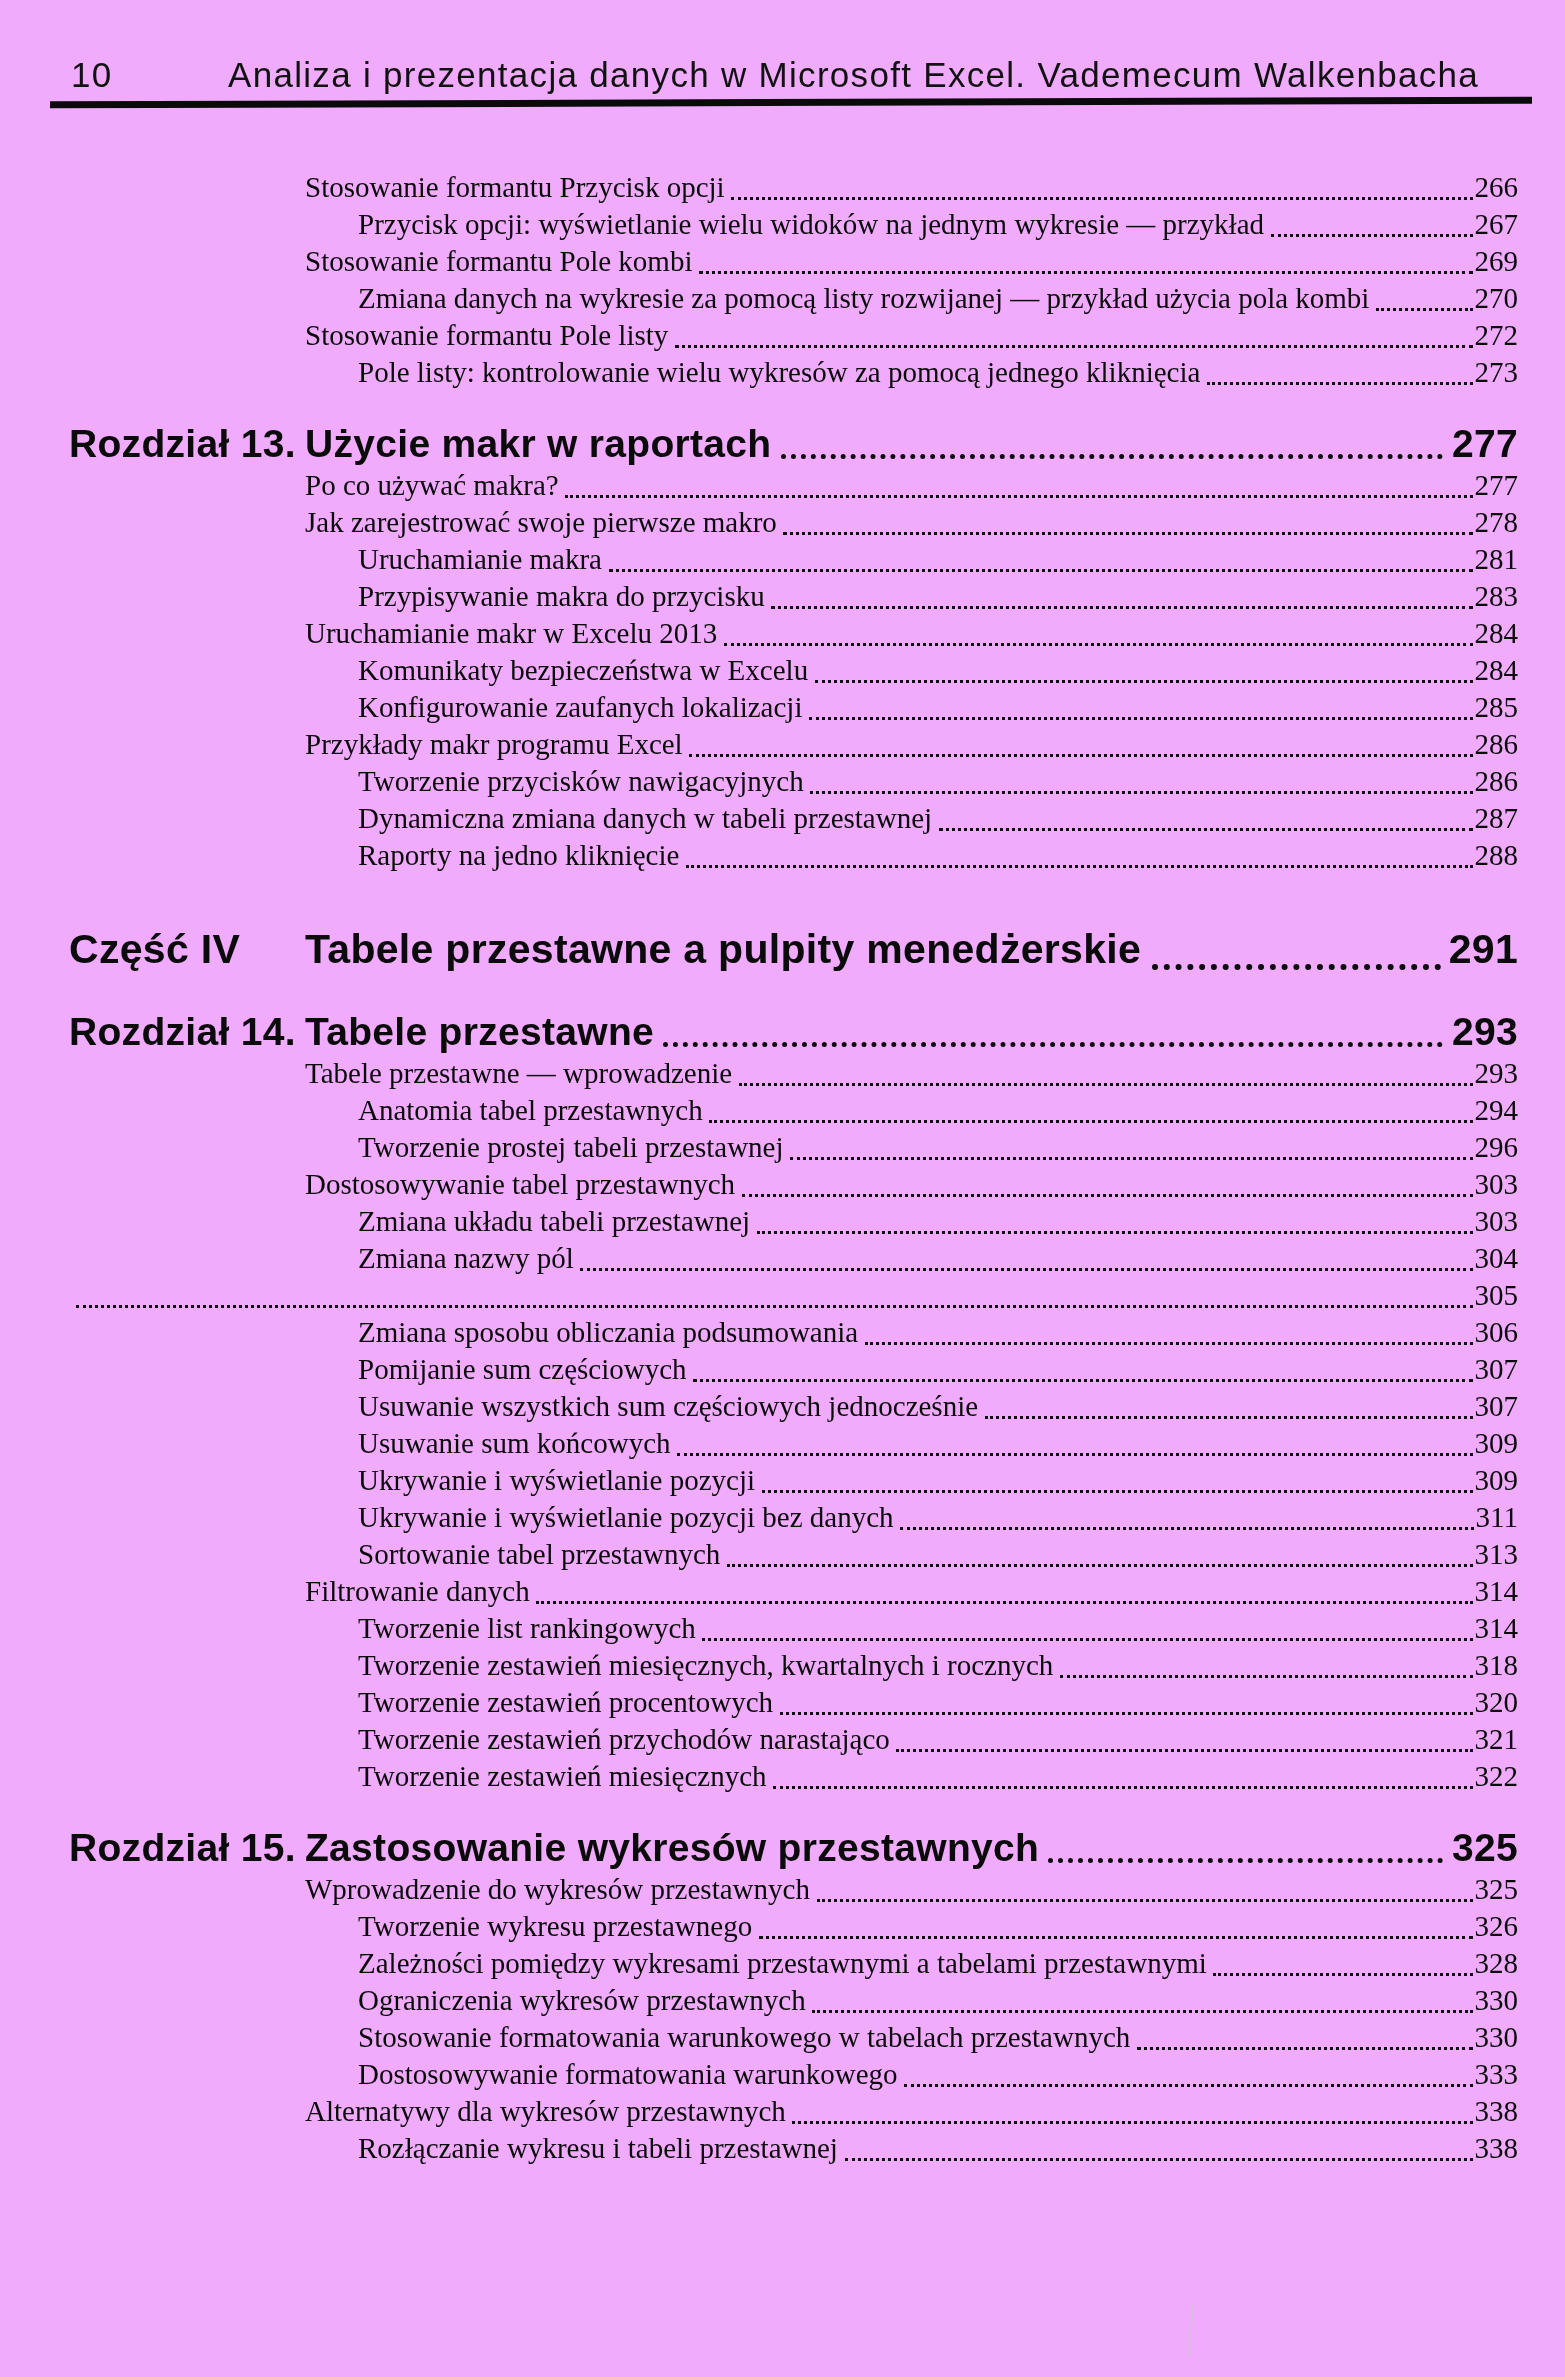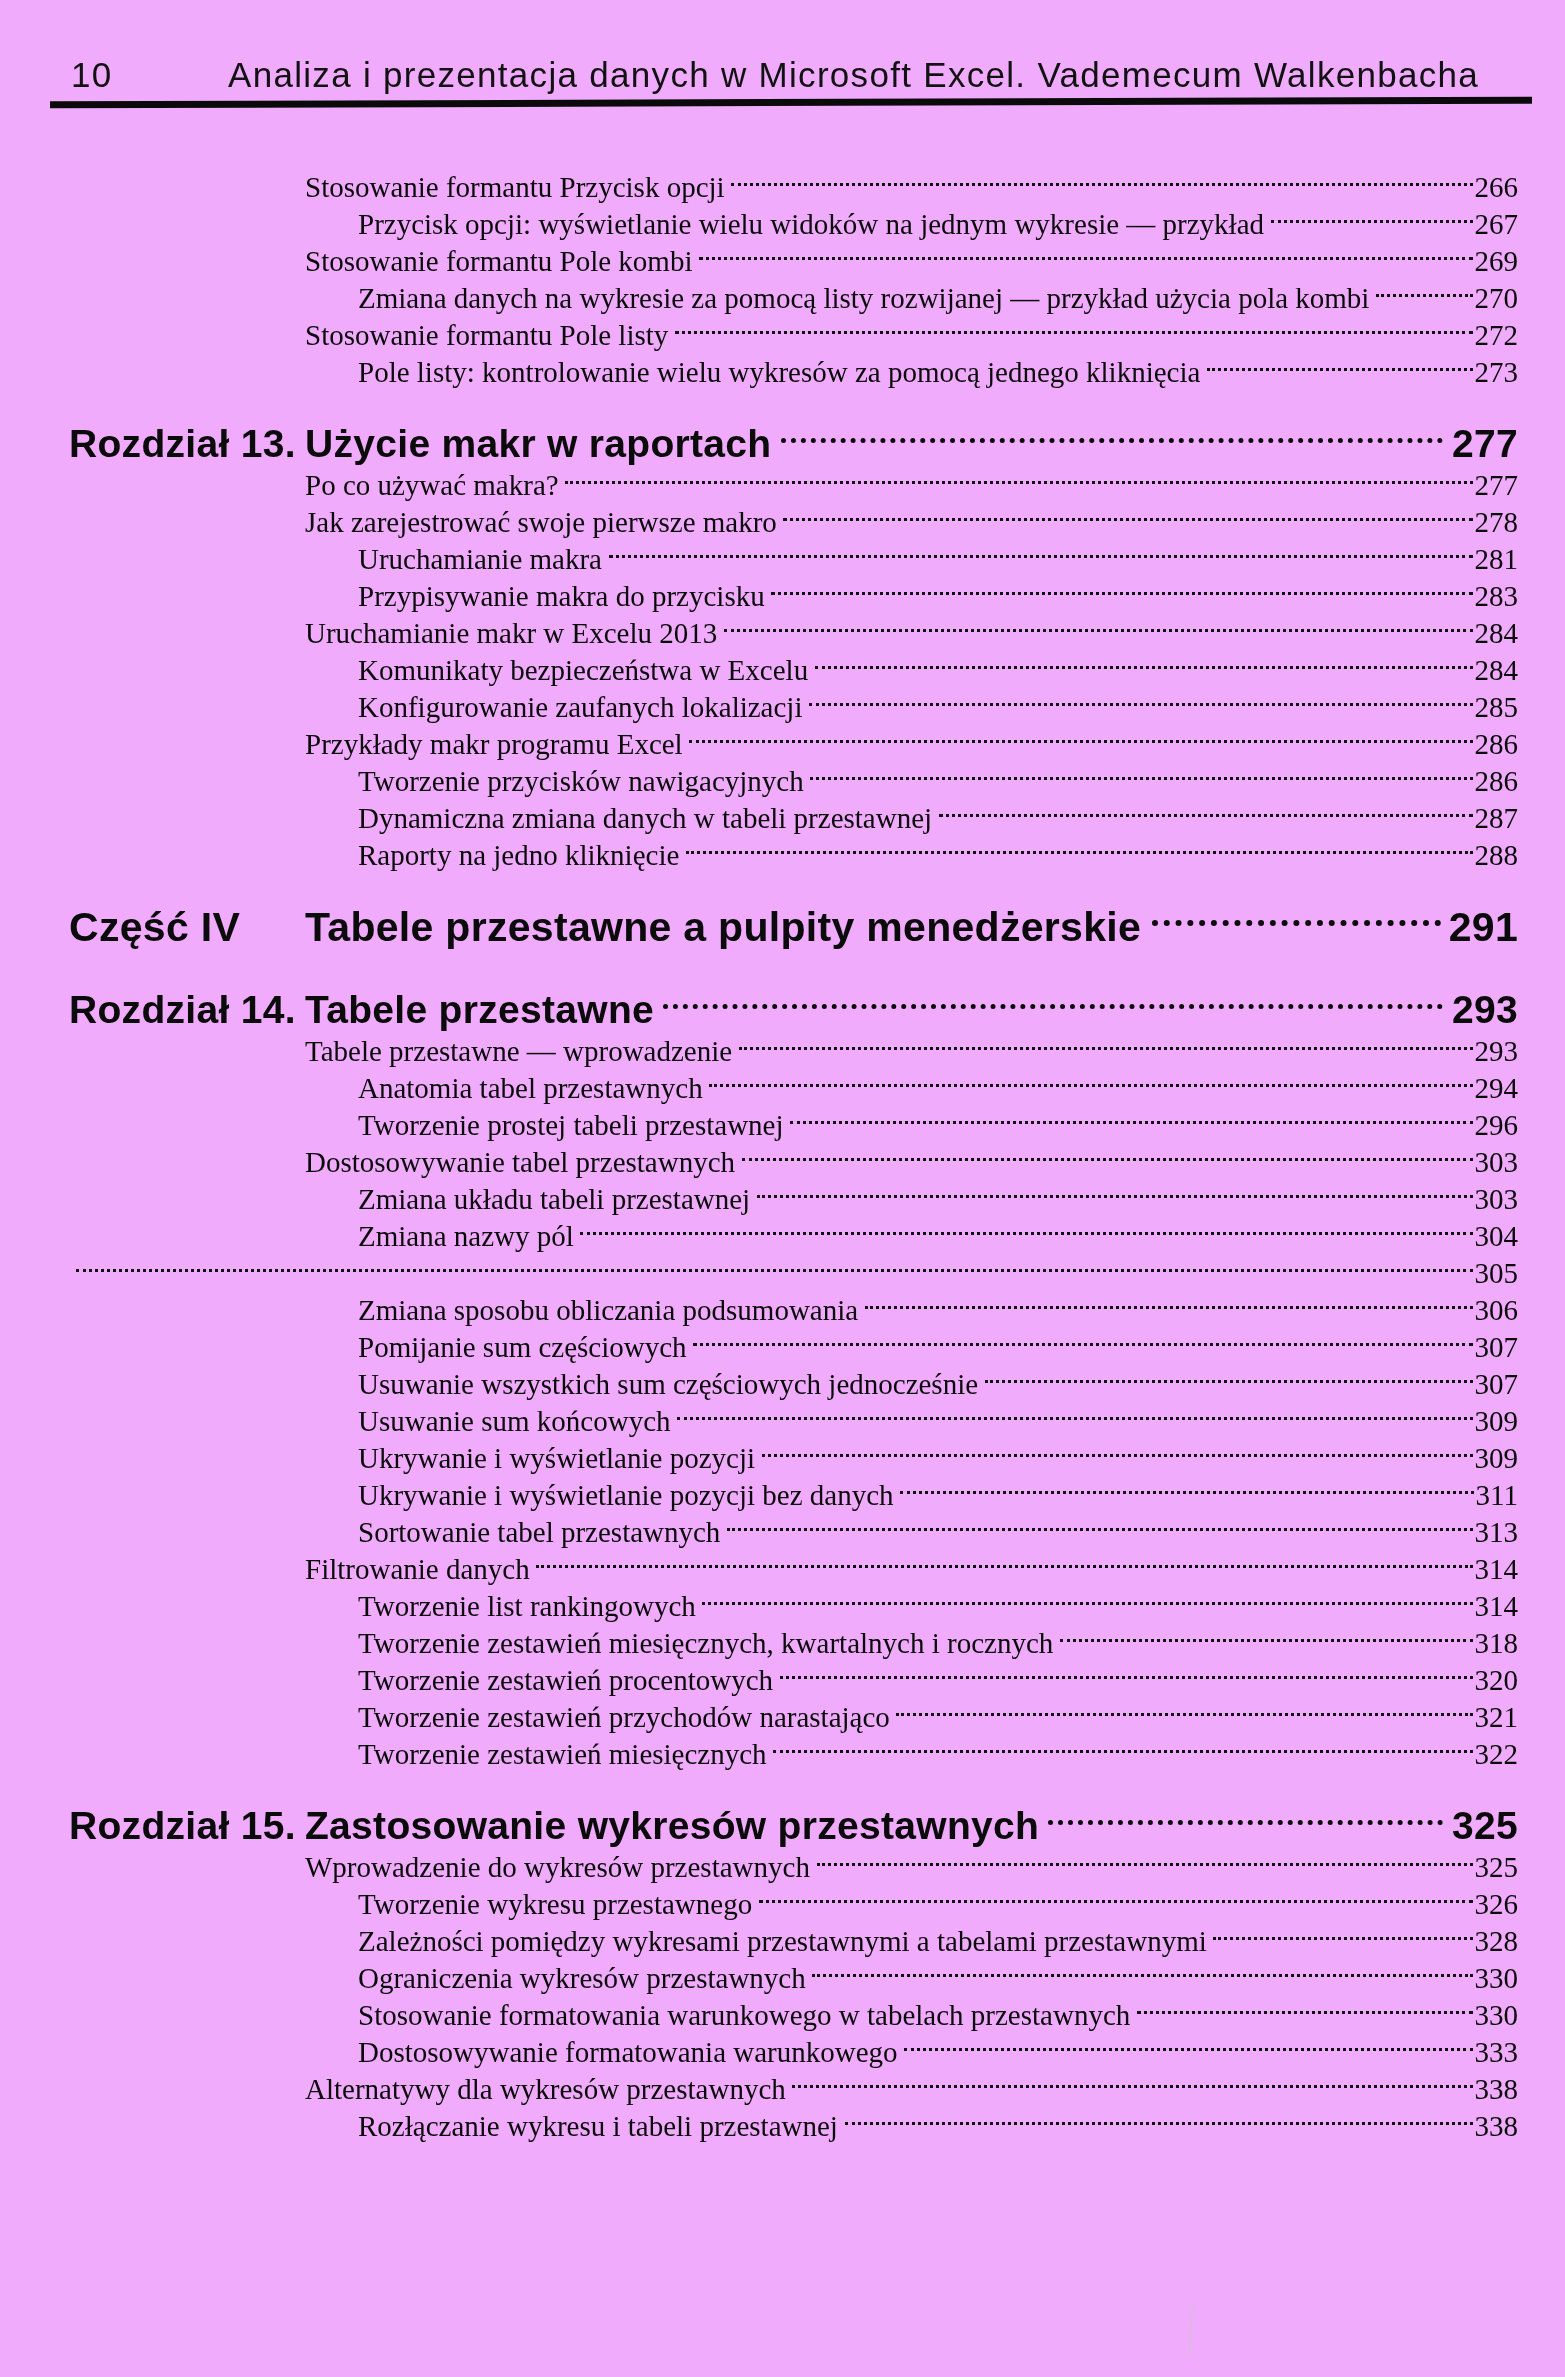--- a/index.html
+++ b/index.html
@@ -36,21 +36,21 @@
     transform: rotate(-0.18deg);
   }
 
   
   .toc {
     position: absolute;
     left: 69px; top: 169px;
     width: 1449px;
   }
 
-  .row { display: flex; align-items: center; }
+  .row { display: flex; align-items: flex-end; }
 
   .entry { font-size: 29px; line-height: 37px; }
   .entry .t  { white-space: nowrap; }
   .lvl1 .t { padding-left: 236px; }
   .lvl2 .t { padding-left: 289px; }
 
   .leader {
     flex: 1 1 auto;
     min-width: 16px;
     border-bottom: 3.3px dotted #0d0d0d;
@@ -61,21 +61,21 @@
   .chapter, .part {
     font-family: "Liberation Sans", "DejaVu Sans", sans-serif;
     font-weight: 700;
     letter-spacing: 0.3px;
   }
   .chapter { font-size: 39px; line-height: 46px; margin-top: 30px; }
   .chapter .chlabel { flex: 0 0 236px; white-space: nowrap; }
   .chapter .cht { white-space: nowrap; }
   .chapter .leader { border-bottom: 5.3px dotted #0d0d0d; margin: 0 9.2px 8px 9.2px; }
 
-  .part { font-size: 41px; line-height: 59px; margin-top: 24px; margin-bottom: 16.4px; }
+  .part { font-size: 41px; line-height: 59px; margin-top: 46px; margin-bottom: 16.4px; }
   .part .chlabel { flex: 0 0 236px; white-space: nowrap; }
   .part .cht { white-space: nowrap; }
   .part .leader { border-bottom: 6px dotted #0d0d0d; margin: 0 8px 9.2px 10.5px; }
 
   
   .artifact {
     position: absolute;
     left: 1190px; top: 2305px;
     width: 2px; height: 51px;
     background: #c9c9c9;

